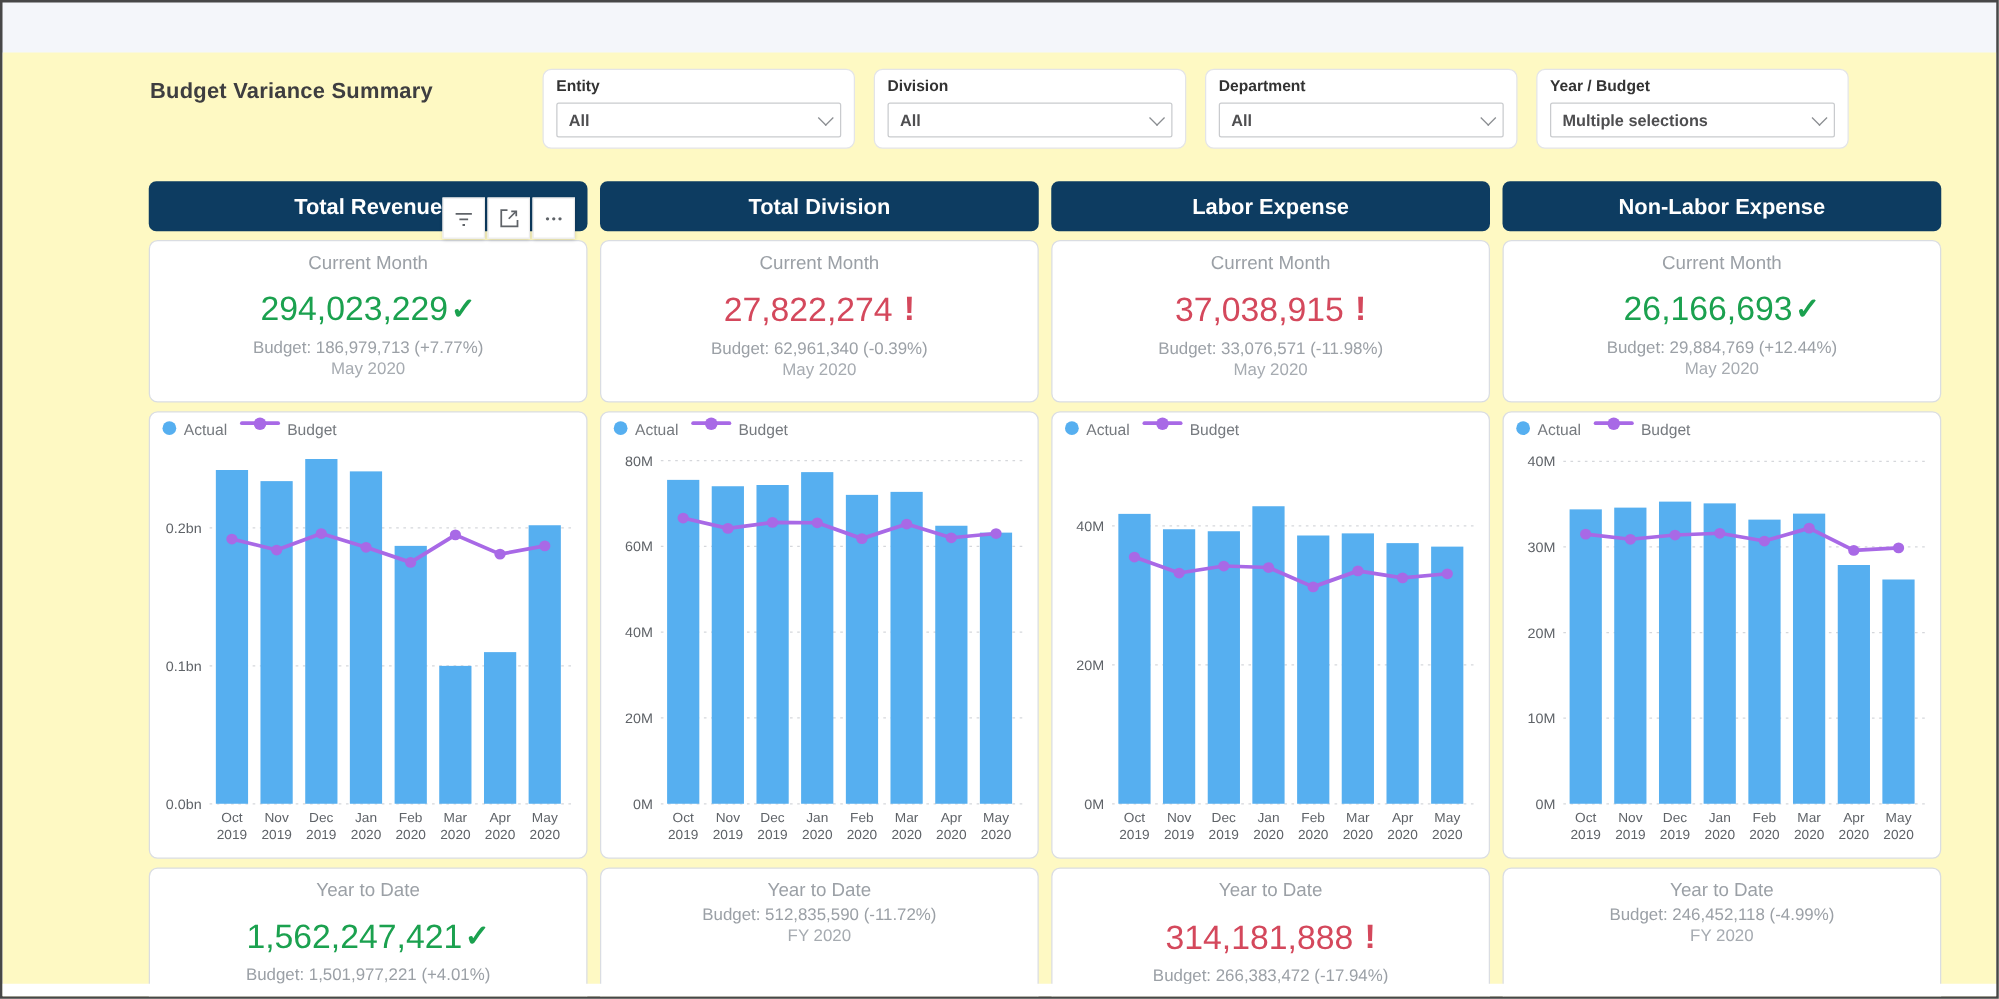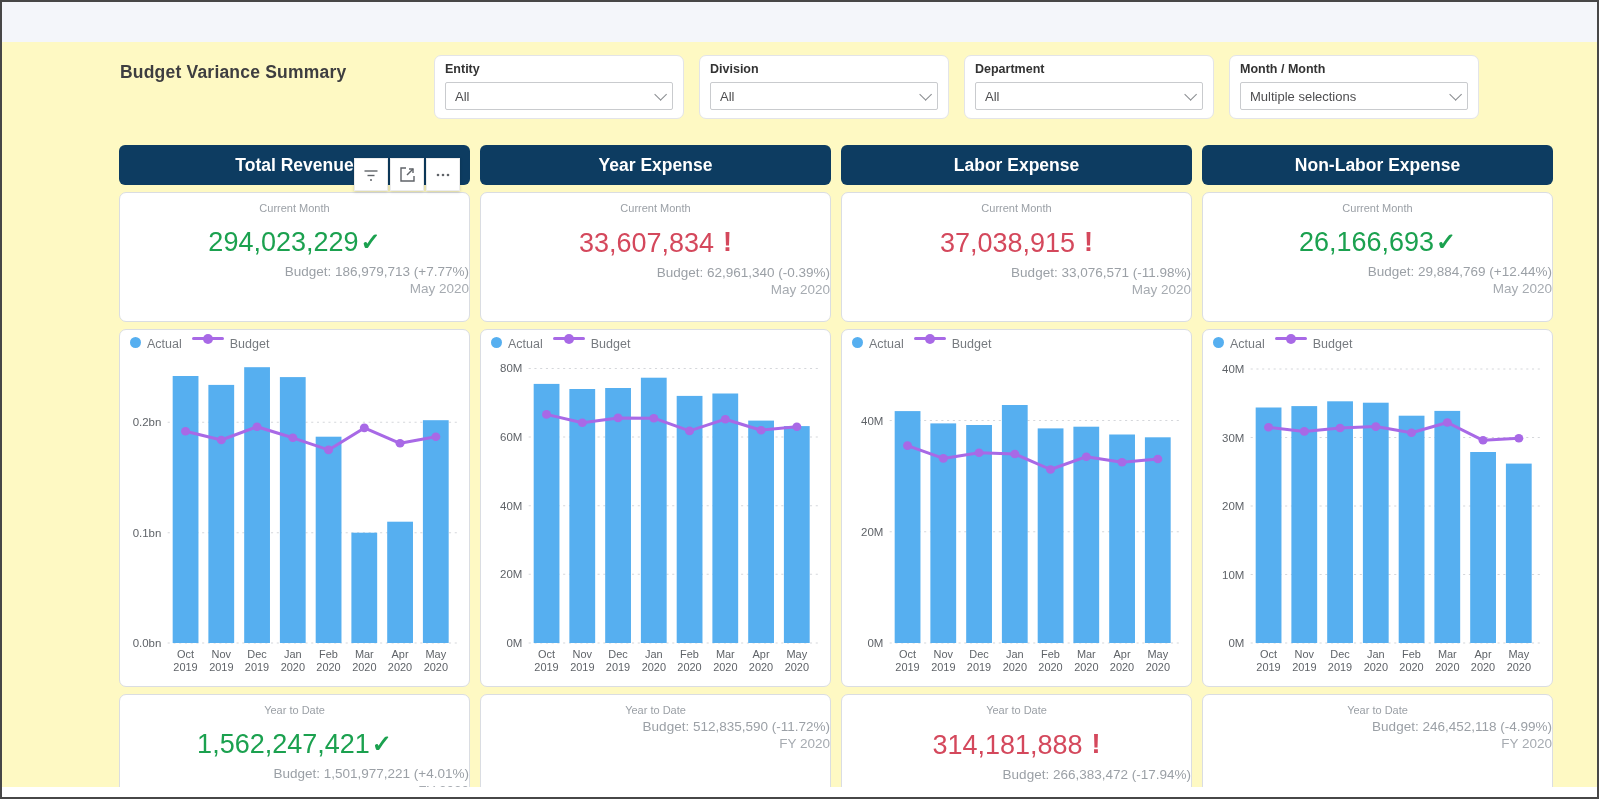--- a/index.html
+++ b/index.html
@@ -23,46 +23,47 @@
   .filters { position:absolute; left:432px; top:13px; display:flex; gap:15px; }
   .filter-card {
     width:250px; height:64px; background:#ffffff;
     border:1px solid #e3e4e8; border-radius:7px; padding:6px 10px 0 10px;
   }
   .filter-label { font-size:12.5px; font-weight:bold; color:#333; margin-bottom:6px; }
   .filter-select {
     height:28px; border:1px solid #c9cbce; border-radius:2px; background:#fff;
     display:flex; align-items:center; justify-content:space-between; padding:0 9px;
     cursor:pointer;
+    font-weight:bold;
   }
   .filter-value { font-size:13px; color:#4e4e50; }
   .chevron { width:9px; height:9px; border-right:1.4px solid #8a8d91; border-bottom:1.4px solid #8a8d91; transform:rotate(45deg) translateY(-3px); }
 
   
   .grid { position:absolute; left:117px; top:103px; display:flex; gap:10px; }
   .column { width:351px; display:flex; flex-direction:column; gap:7px; }
 
   .panel-header {
     height:40px; background:#0d3c61; border-radius:6px;
     color:#ffffff; font-weight:bold; font-size:17.5px;
     display:flex; align-items:center; justify-content:center;
   }
 
   .card { background:#ffffff; border:1px solid #dadde2; border-radius:7px; }
 
   .kpi { height:130px; text-align:center; padding-top:9px; }
   .kpi.ytd { height:128px; }
-  .kpi-title { font-size:11px; color:#9ba0a6; }
+  .kpi-title { font-size:15px; color:#9ba0a6; }
   .kpi-value-row { margin-top:13px; line-height:30px; white-space:nowrap; }
   .kpi-value { font-size:27px; }
   .kpi-indicator { font-size:24px; font-weight:bold; margin-left:2px; vertical-align:1px; }
   .tone-positive .kpi-value, .tone-positive .kpi-indicator { color:#1ba14f; }
   .tone-negative .kpi-value, .tone-negative .kpi-indicator { color:#d4485c; }
   .tone-negative .kpi-indicator { margin-left:9px; font-size:27px; }
-  .kpi-sub { font-size:13.5px; color:#9ba0a6; margin-top:3px;text-align:right; }
+  .kpi-sub { font-size:13.5px; color:#9ba0a6; margin-top:3px; }
   .kpi-sub.period { color:#a6abb1; margin-top:2px; }
 
   .chart-card { height:358px; padding:7px 8px 4px 8px; }
   .legend { display:flex; align-items:flex-start; gap:6px; height:20px; padding-left:2px; }
   .legend-text { font-size:12.5px; color:#767a7f; }
   .legend-dot { width:11px; height:11px; border-radius:50%; background:#56aff0; }
   .legend-line { width:32px; height:3px; background:#a869e6; border-radius:2px; position:relative; margin-left:4px; }
   .legend-line-dot { position:absolute; left:11px; top:-3.5px; width:10px; height:10px; border-radius:50%; background:#a869e6; }
   .plot { width:100%; height:322px; }
   .grid-line { stroke:#d5d7db; stroke-width:1; stroke-dasharray:2 3.5; }
@@ -101,21 +102,21 @@
       </div>
     </div>
     <div class="filter-card">
       <div class="filter-label">Department</div>
       <div class="filter-select">
         <span class="filter-value">All</span>
         <span class="chevron"></span>
       </div>
     </div>
     <div class="filter-card">
-      <div class="filter-label">Month / Month</div>
+      <div class="filter-label">Year / Budget</div>
       <div class="filter-select">
         <span class="filter-value">Multiple selections</span>
         <span class="chevron"></span>
       </div>
     </div>
   </div>
 
   <div class="grid">
 
     <section class="column">
@@ -183,25 +184,25 @@
         <div class="kpi-title">Year to Date</div>
         <div class="kpi-value-row tone-positive">
           <span class="kpi-value">1,562,247,421</span><span class="kpi-indicator">✓</span>
         </div>
         <div class="kpi-sub">Budget: 1,501,977,221 (+4.01%)</div>
         <div class="kpi-sub period">FY 2020</div>
       </div>
     </section>
 
     <section class="column">
-      <header class="panel-header">Year Expense</header>
+      <header class="panel-header">Total Division</header>
       <div class="card kpi">
         <div class="kpi-title">Current Month</div>
         <div class="kpi-value-row tone-negative">
-          <span class="kpi-value">33,607,834</span><span class="kpi-indicator">!</span>
+          <span class="kpi-value">27,822,274</span><span class="kpi-indicator">!</span>
         </div>
         <div class="kpi-sub">Budget: 62,961,340 (-0.39%)</div>
         <div class="kpi-sub period">May 2020</div>
       </div>
       <div class="card chart-card">
         <div class="legend">
           <span class="legend-dot"></span>
           <span class="legend-text">Actual</span>
           <span class="legend-line">
               <span class="legend-line-dot"></span>

